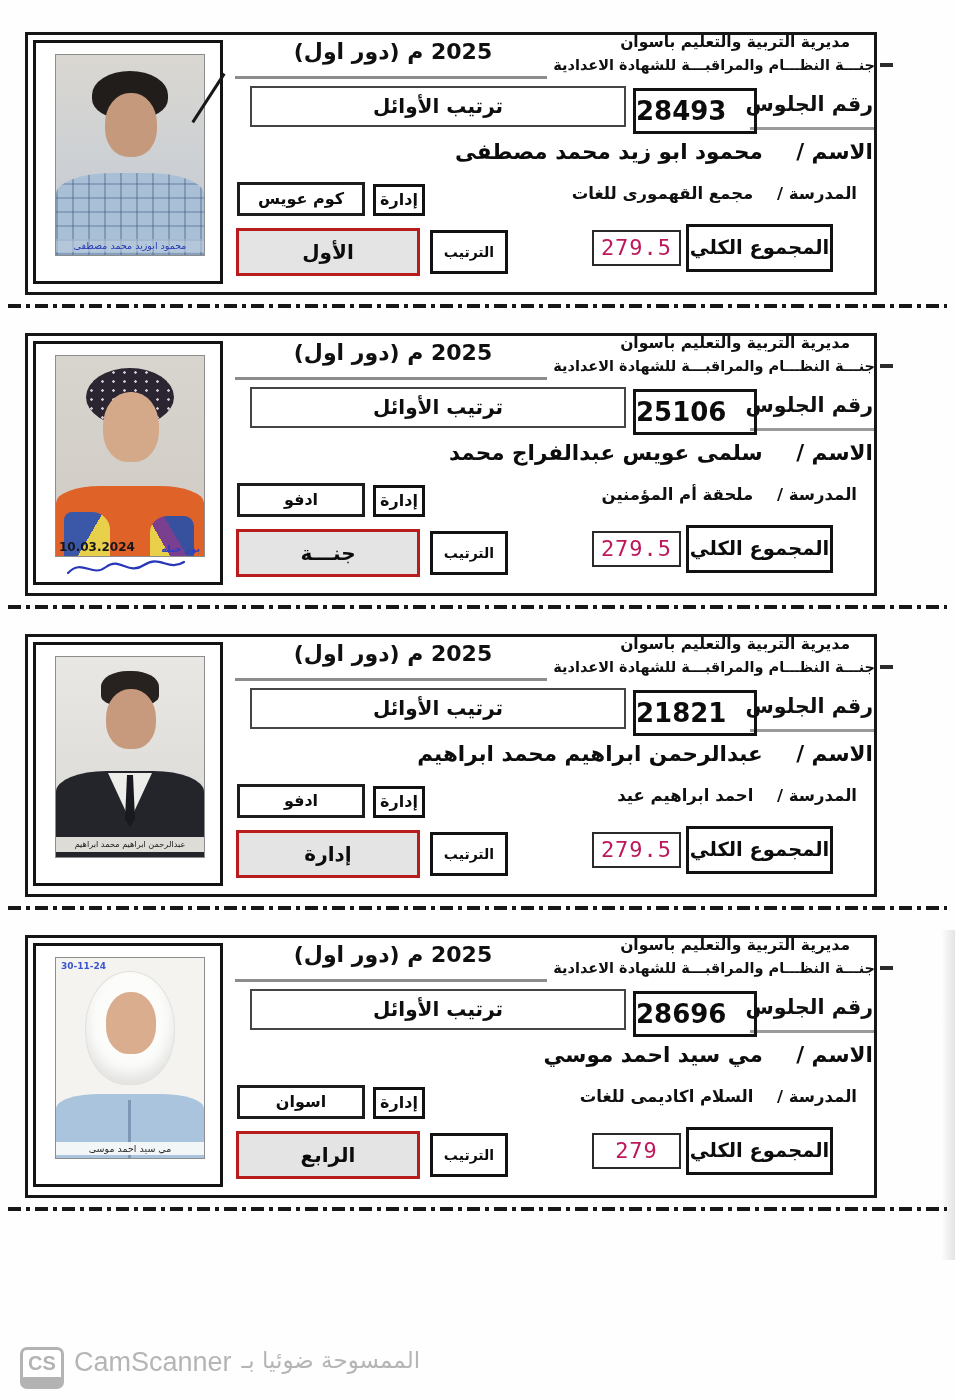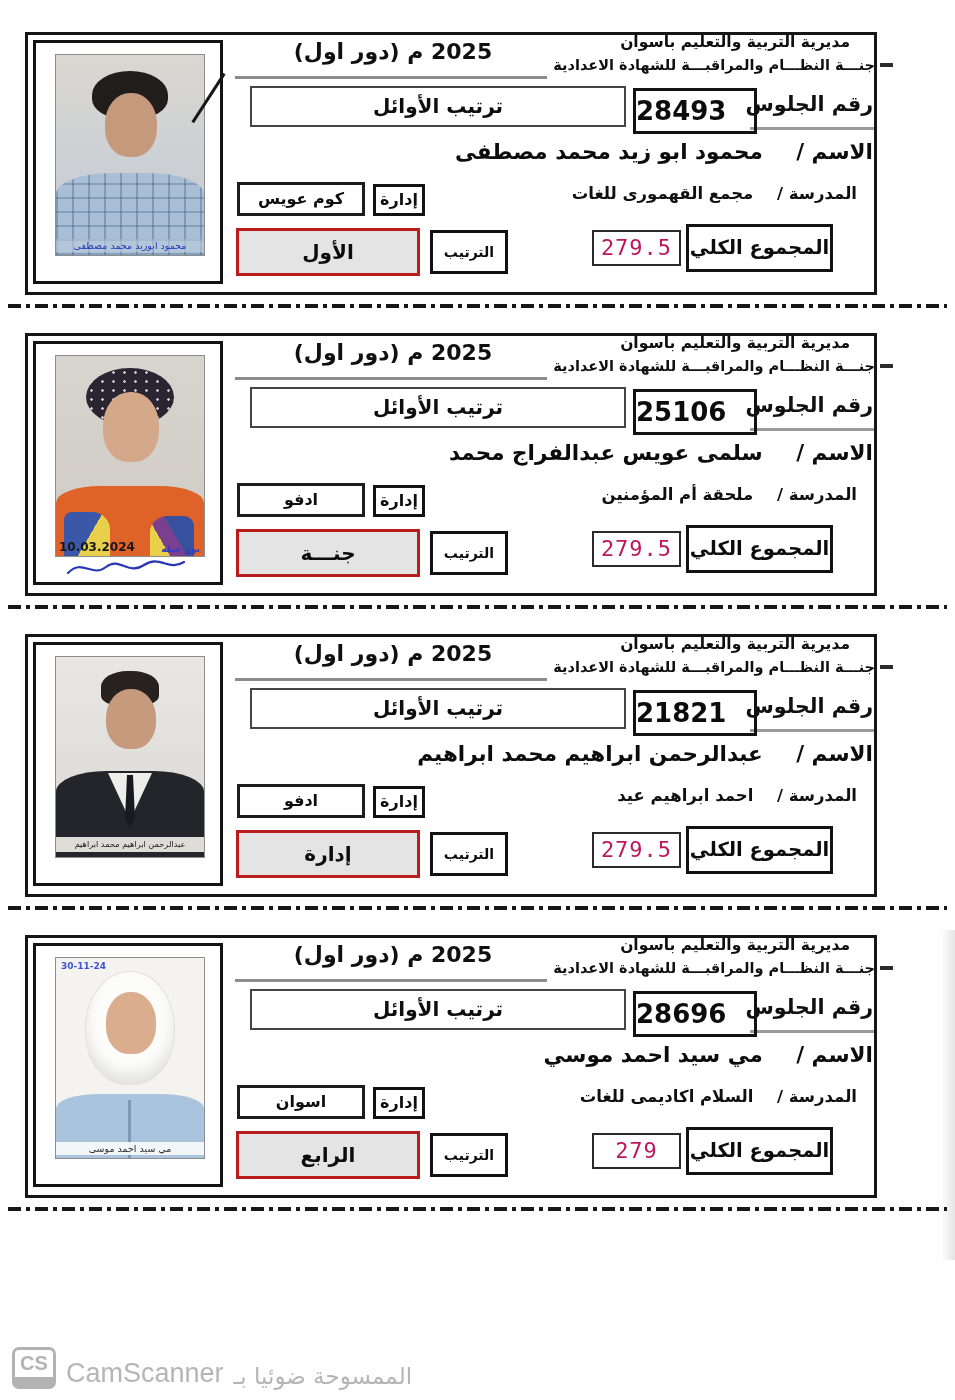--- a/index.html
+++ b/index.html
@@ -108,21 +108,21 @@
     background:#e4e4e4; text-align:center; line-height:42px; direction:rtl; font-weight:bold; font-size:20px; color:#0c0c0c; }
   .rank-label-box { position:absolute; left:402px; top:195px; width:72px; height:38px; border:3px solid #121212;
     text-align:center; line-height:38px; direction:rtl; font-weight:bold; font-size:14px; color:#0c0c0c; }
   .score-box { position:absolute; left:564px; top:195px; width:85px; height:32px; border:2px solid #2a2a2a;
     text-align:center; line-height:32px; direction:ltr; font-family:"DejaVu Sans Mono", monospace;
     font-size:22px; color:#be185d; letter-spacing:1px; }
   .total-label-box { position:absolute; left:658px; top:189px; width:141px; height:42px; border:3px solid #121212;
     text-align:center; line-height:42px; direction:rtl; font-weight:bold; font-size:19.5px; color:#0c0c0c; }
 
   
-  .footer { position:absolute; left:12px; top:1347px; display:flex; align-items:flex-end; gap:10px; direction:ltr; }
+  .footer { position:absolute; left:20px; top:1347px; display:flex; align-items:flex-start; gap:10px; direction:ltr; }
   .cs-logo { position:relative; width:44px; height:42px; box-sizing:border-box;
     border:3px solid #b3b3b3; border-radius:7px; background:#fff; }
   .cs-logo .cs-text { position:absolute; top:2px; left:0; width:100%; text-align:center;
     font-weight:bold; font-size:20px; color:#b3b3b3; font-family:"Liberation Sans", sans-serif; }
   .cs-logo .cs-bar { position:absolute; left:-1px; right:-1px; bottom:-2px; height:11px;
     background:#b3b3b3; border-radius:2px 2px 5px 5px; }
   .footer .brand { font-family:"Liberation Sans", sans-serif; font-size:27px; color:#b5b5b5; }
   .footer .scanned-ar { font-size:23px; color:#b5b5b5; direction:rtl; }
 </style>
 </head>

